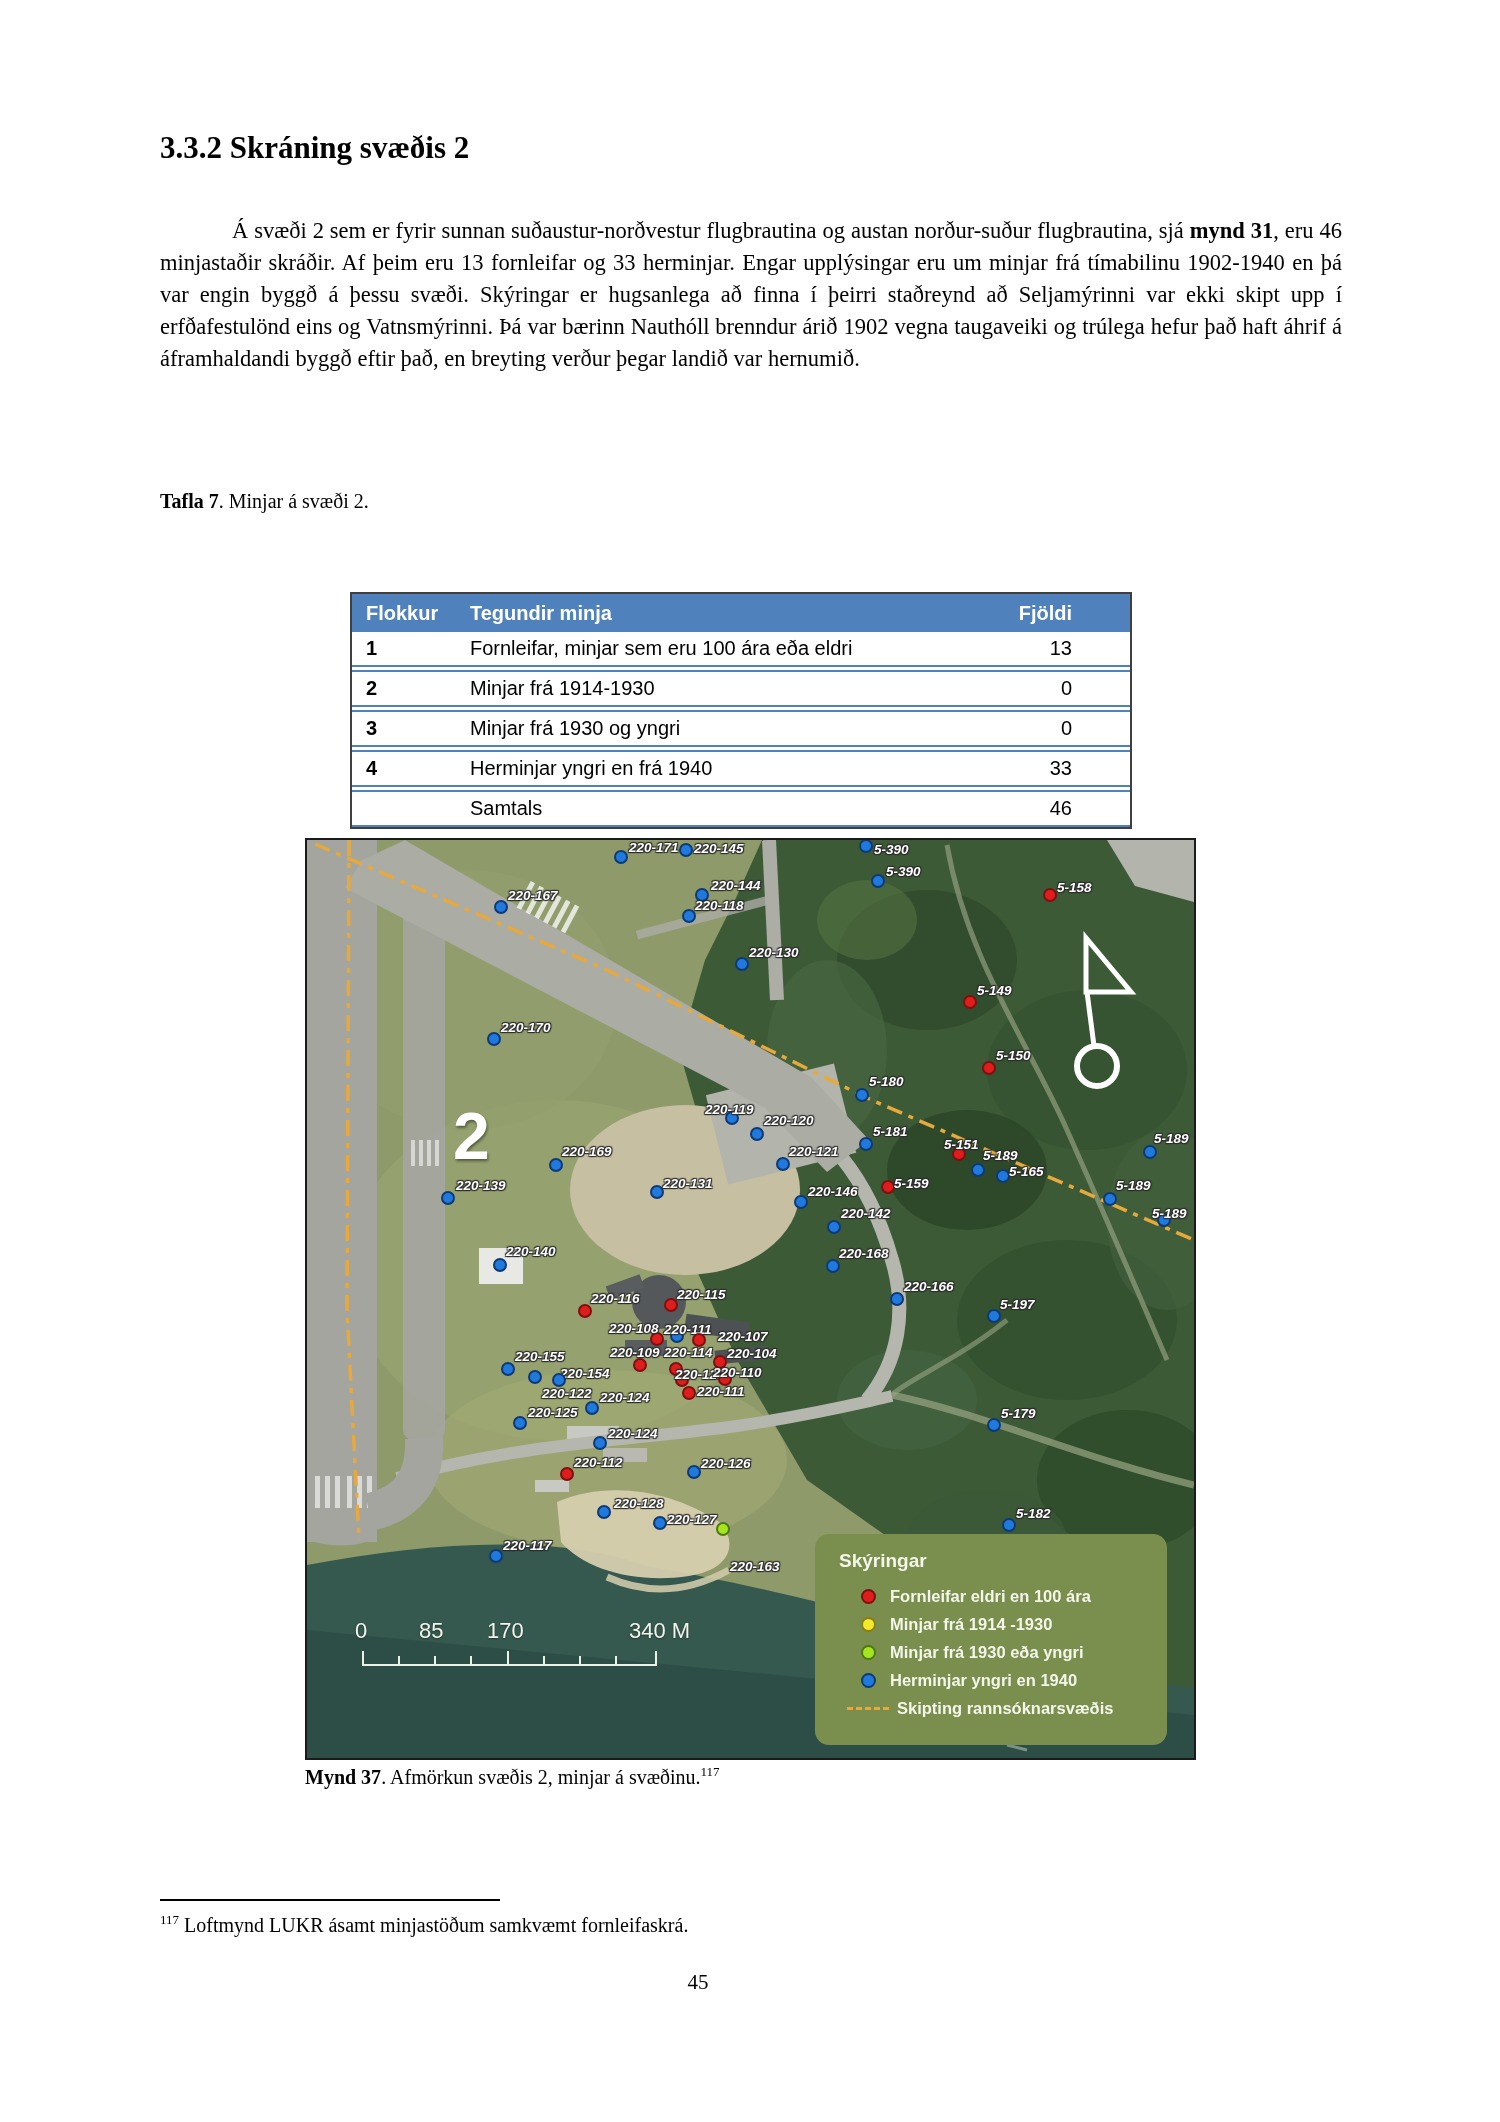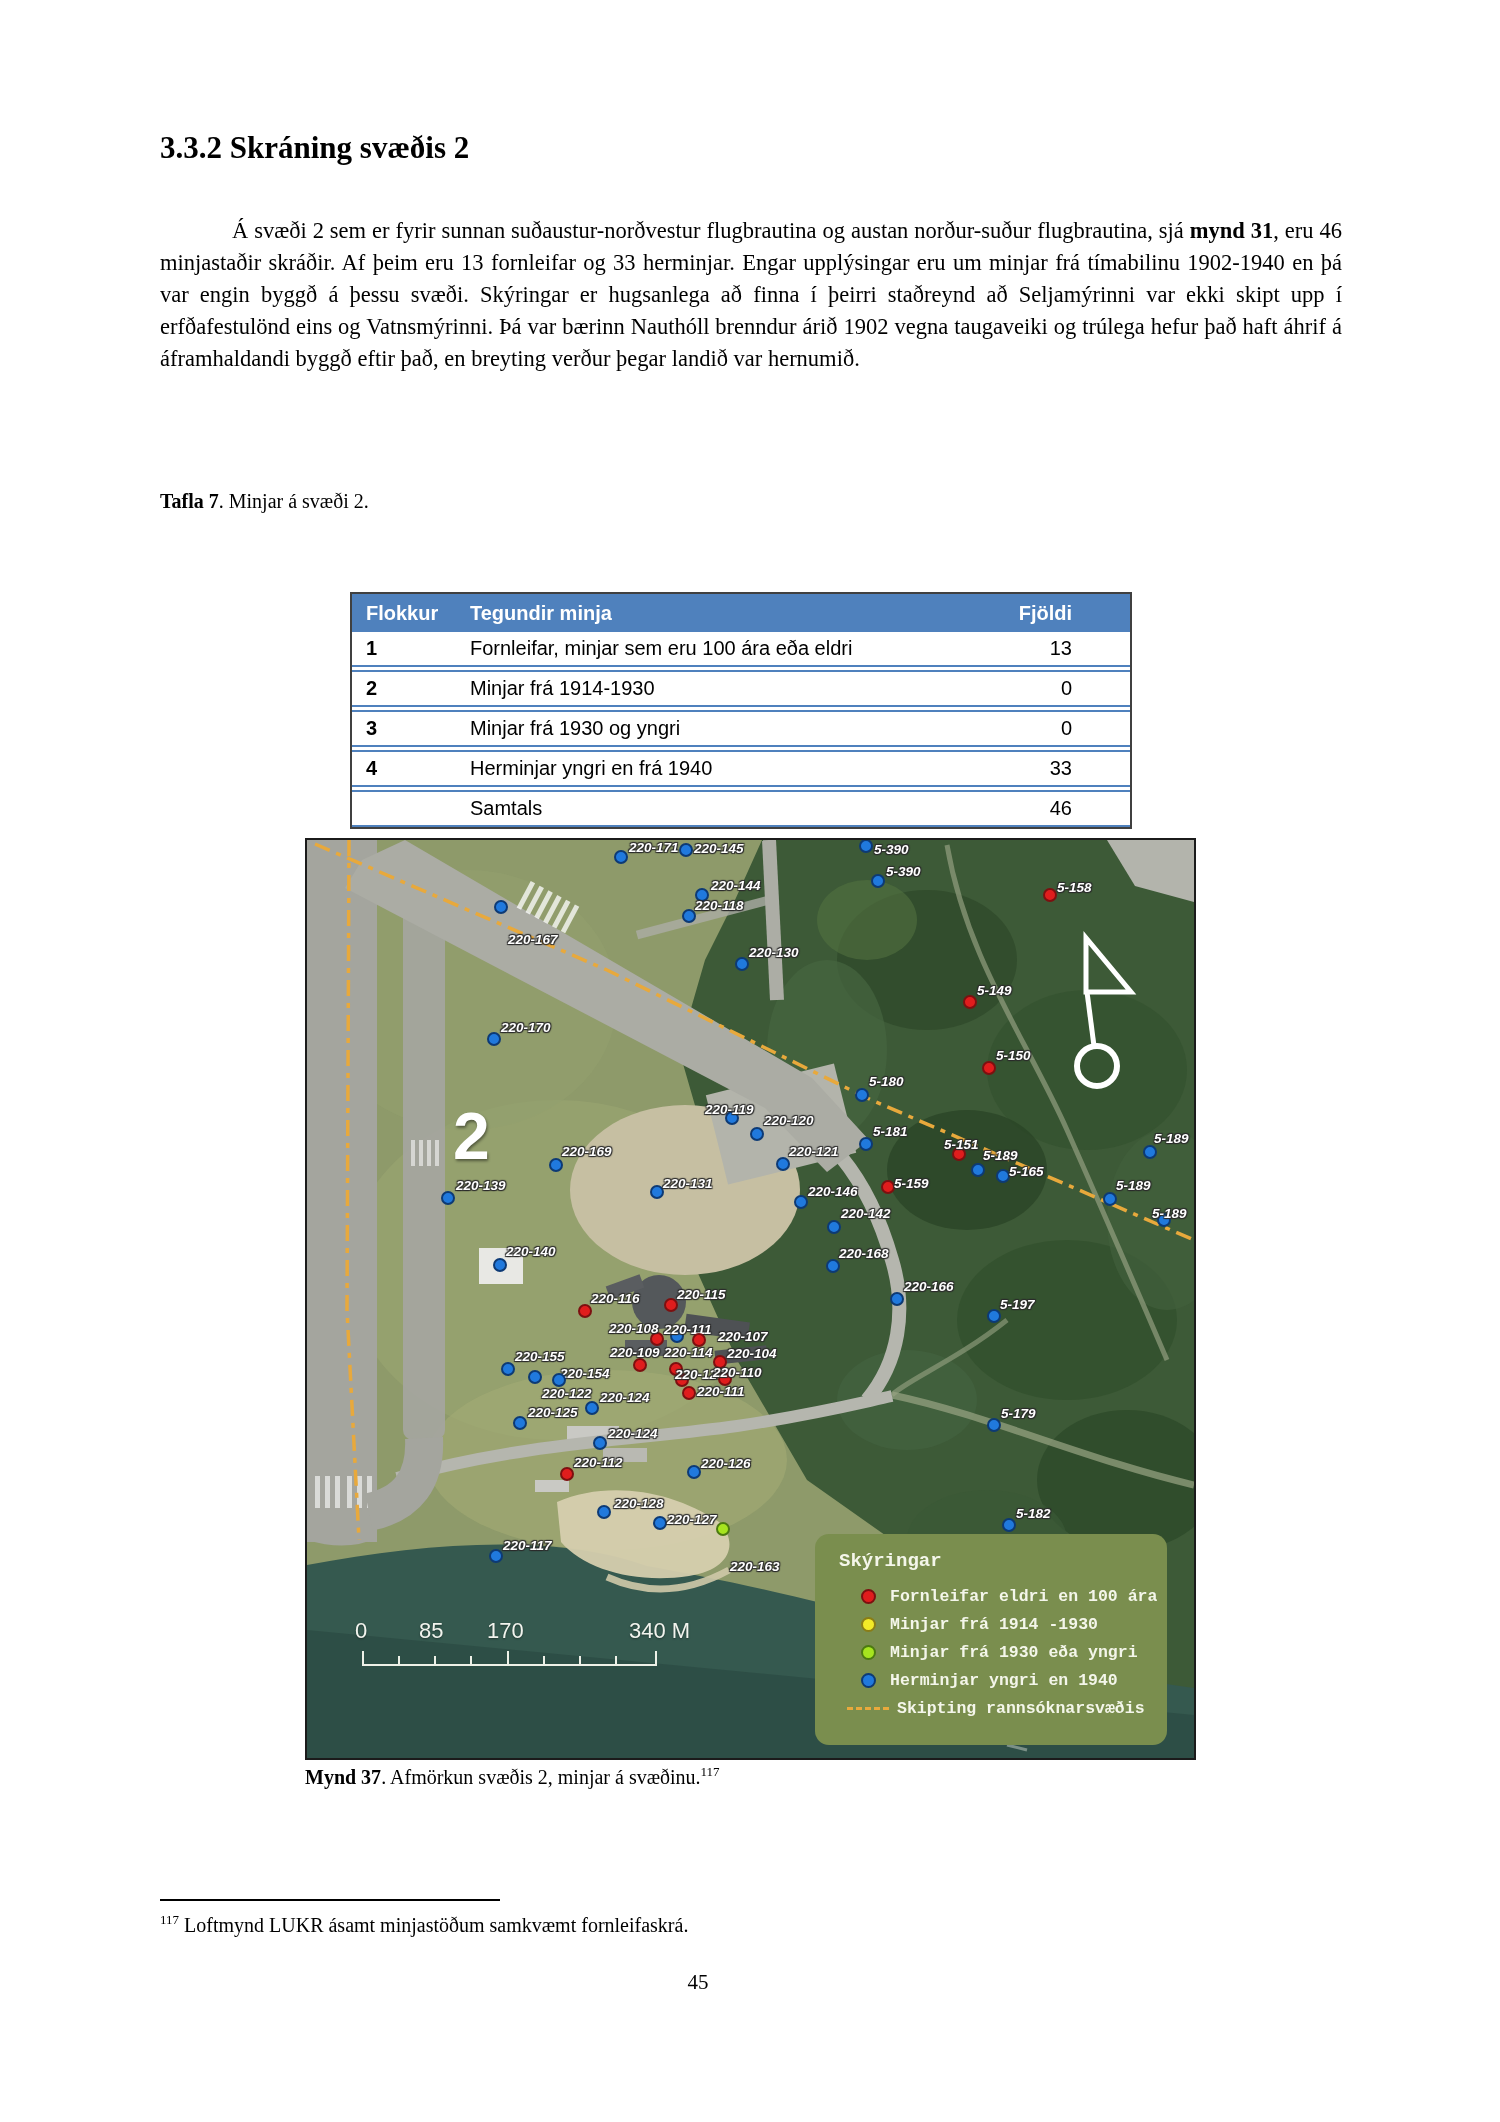--- a/index.html
+++ b/index.html
@@ -67,21 +67,21 @@
     color:#f2f4ee;text-shadow:0 1px 2px rgba(0,0,0,.4);top:778px;
   }
   .scale-line{position:absolute;left:55px;top:824px;width:295px;height:2px;background:#eef1e8;}
   .tick{position:absolute;width:2px;background:#eef1e8;}
   .tick.big{height:13px;top:-13px;}
   .tick.small{height:8px;top:-8px;}
   
   .legend{
     position:absolute;left:508px;top:694px;width:352px;height:211px;
     background:#7a8e4e;border-radius:14px;box-sizing:border-box;
-    padding:16px 0 0 24px;font-family:Liberation Mono, monospace;
+    padding:16px 0 0 24px;font-family:Liberation Sans, sans-serif;
   }
   .legend-title{font-size:19px;font-weight:bold;color:#f4f6ea;margin-bottom:10px;}
   .legend-item{display:flex;align-items:center;height:28px;color:#f4f6ea;font-size:16.5px;font-weight:bold;}
   .legend-marker{width:15px;height:15px;border-radius:50%;margin:0 14px 0 22px;box-sizing:border-box;flex:0 0 15px;}
   .mk-red{background:#e01d1d;border:2.5px solid #7d1010;}
   .mk-yellow{background:#f2ea28;border:2.5px solid #8a7d16;}
   .mk-green{background:#a6e41f;border:2.5px solid #4c7a10;}
   .mk-blue{background:#2079dd;border:2.5px solid #0d3a75;}
   .mk-dash{width:42px;flex:0 0 42px;height:0;border-radius:0;border:none;
     border-top:3.5px dashed #e8a93c;margin:0 8px 0 8px;}
@@ -237,21 +237,21 @@
       <div class="lbl" style="left: 567px; top: 2px;">5-390</div>
       <div class="pt b" style="left: 571px; top: 41px;"></div>
       <div class="lbl" style="left: 579px; top: 24px;">5-390</div>
       <div class="pt b" style="left: 395px; top: 55px;"></div>
       <div class="lbl" style="left: 404px; top: 38px;">220-144</div>
       <div class="pt b" style="left: 382px; top: 76px;"></div>
       <div class="lbl" style="left: 388px; top: 58px;">220-118</div>
       <div class="pt b" style="left: 435px; top: 124px;"></div>
       <div class="lbl" style="left: 442px; top: 105px;">220-130</div>
       <div class="pt b" style="left: 194px; top: 67px;"></div>
-      <div class="lbl" style="left: 201px; top: 48px; margin-top: 44px;">220-167</div>
+      <div class="lbl" style="left: 201px; top: 48px;">220-167</div>
       <div class="pt b" style="left: 187px; top: 199px;"></div>
       <div class="lbl" style="left: 194px; top: 180px;">220-170</div>
       <div class="pt r" style="left: 743px; top: 55px;"></div>
       <div class="lbl" style="left: 750px; top: 40px;">5-158</div>
       <div class="pt r" style="left: 663px; top: 162px;"></div>
       <div class="lbl" style="left: 670px; top: 143px;">5-149</div>
       <div class="pt r" style="left: 682px; top: 228px;"></div>
       <div class="lbl" style="left: 689px; top: 208px;">5-150</div>
       <div class="pt b" style="left: 555px; top: 255px;"></div>
       <div class="lbl" style="left: 562px; top: 234px;">5-180</div>

